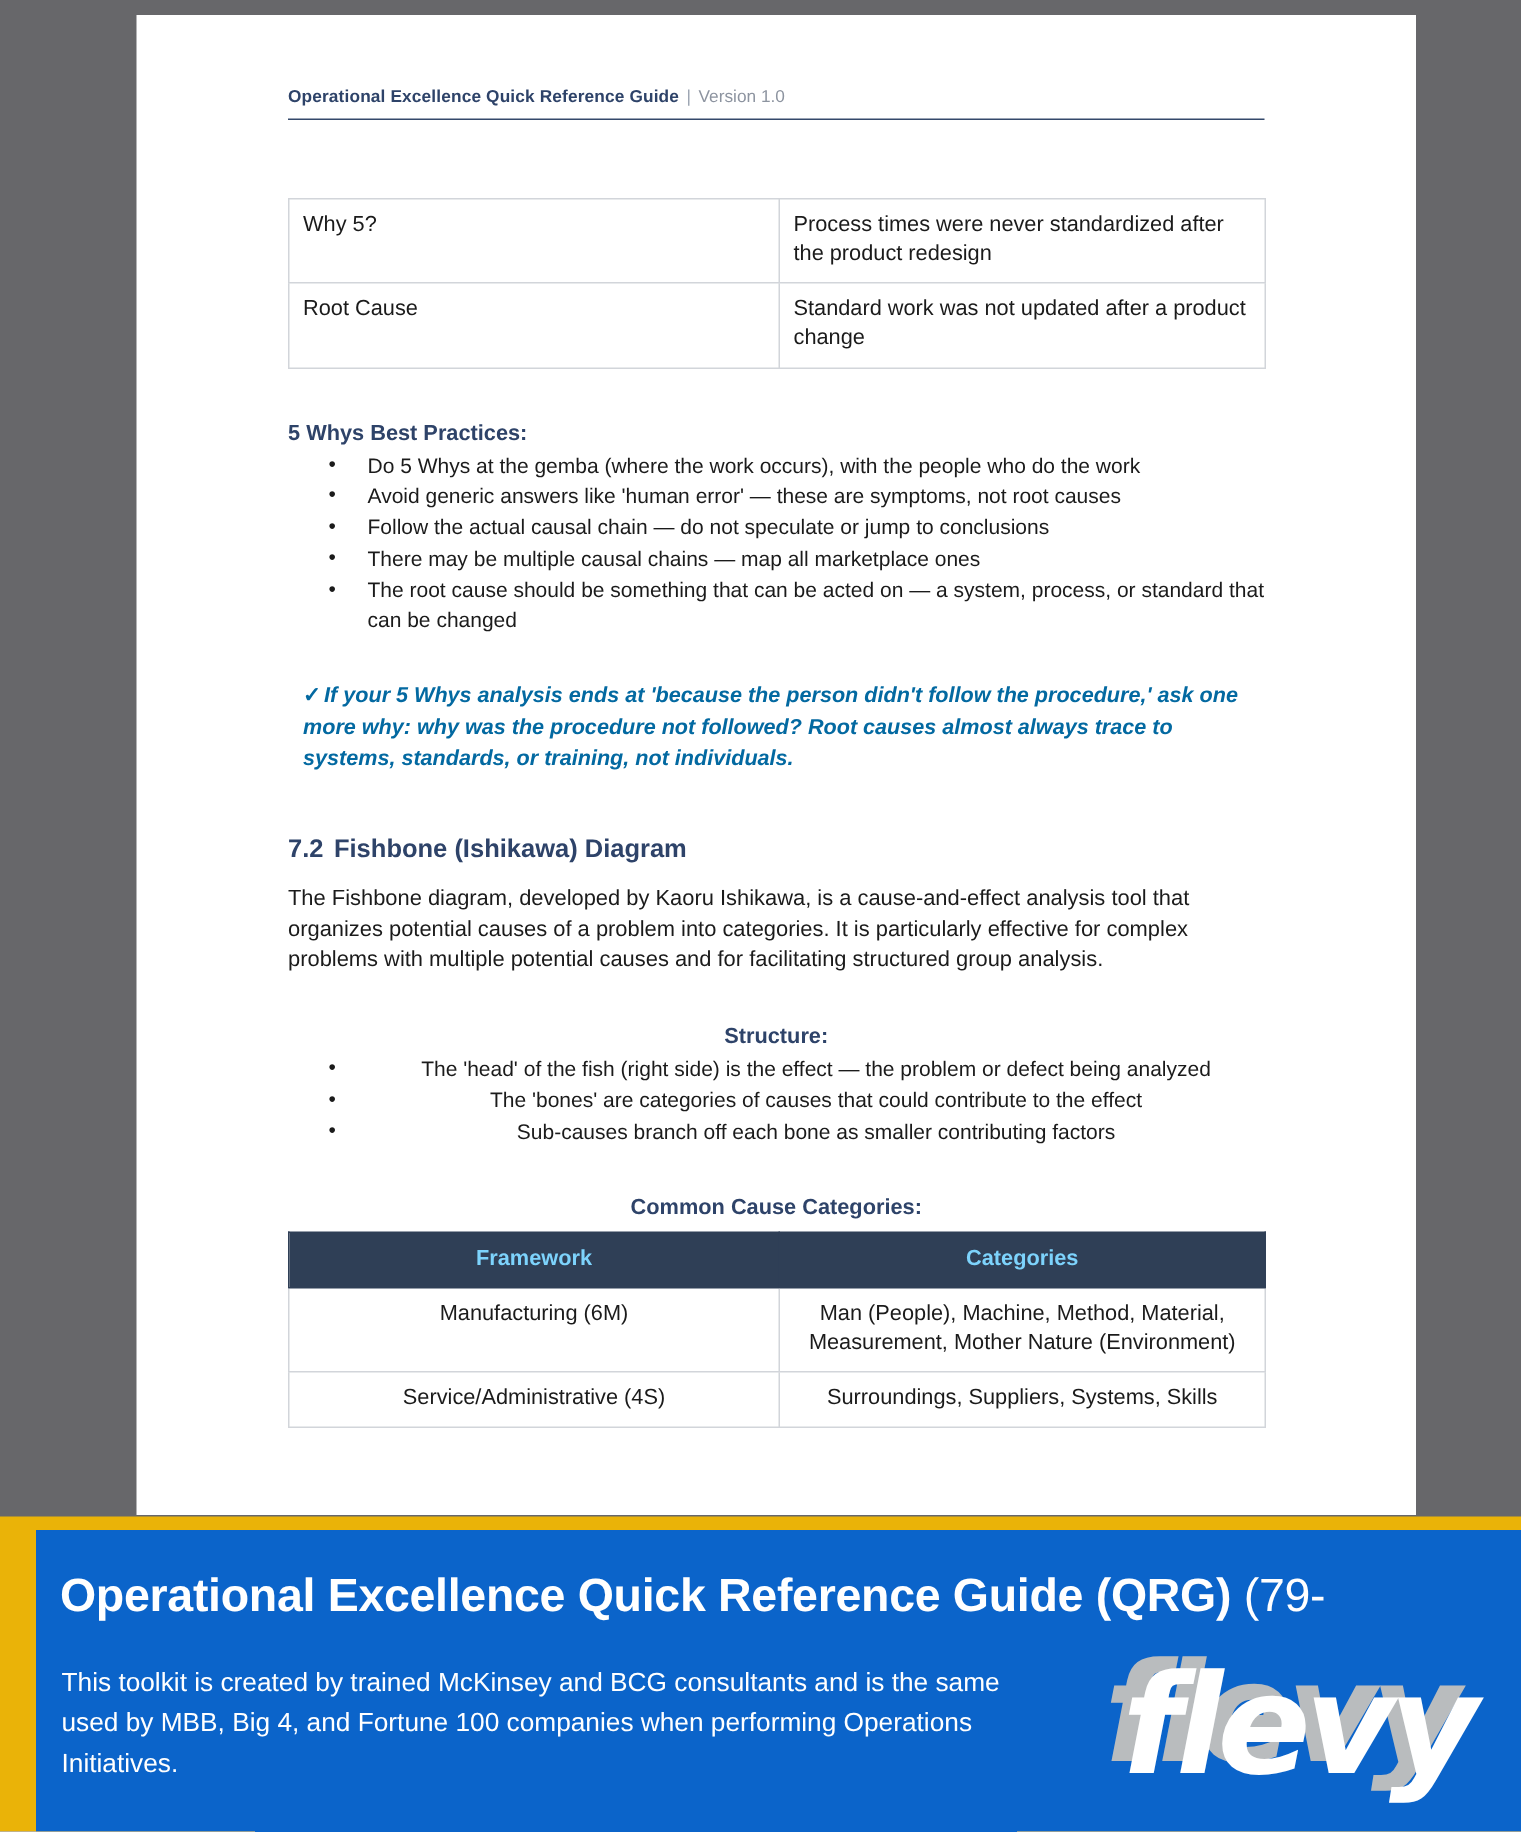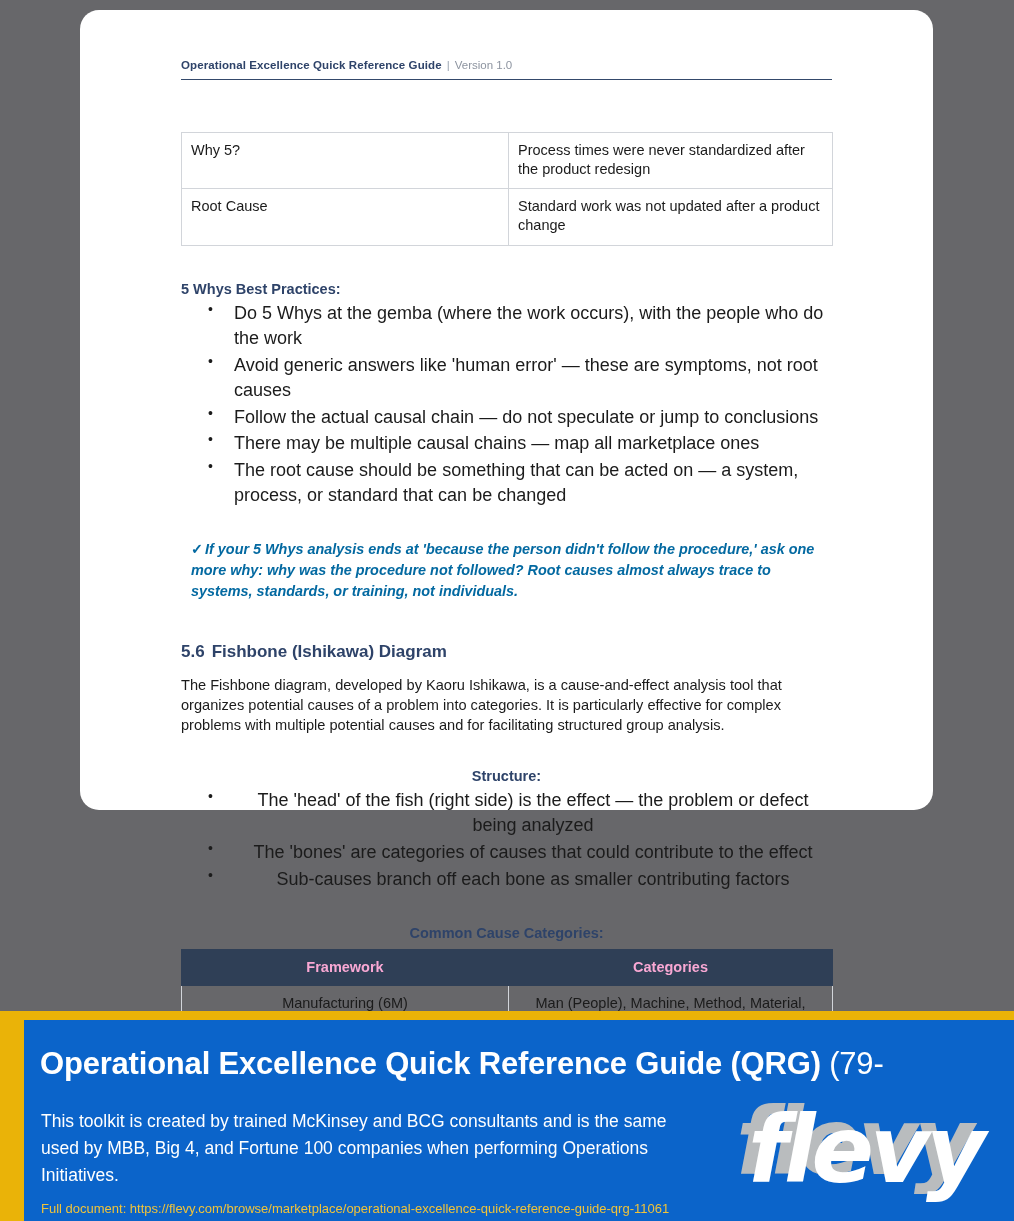--- a/index.html
+++ b/index.html
@@ -12,26 +12,25 @@
 
   body {
     background: #67676a;
     font-family: "Liberation Sans", sans-serif;
     position: relative;
   }
 
   
   #page-sheet {
     position: absolute;
-    left: 80px;
+    left: 91px;
     top: 10px;
     width: 853px;
-    height: 800px;
+    height: 1000px;
     background: #ffffff;
-    border-radius: 19px;
   }
 
   .page-inner {
     position: absolute;
     left: 101px;
     top: 45px;
     width: 651px;
   }
 
   
@@ -83,21 +82,21 @@
   }
 
   
   ul.doc-bullets {
     list-style: none;
     margin-top: 4px;
   }
   ul.doc-bullets li {
     position: relative;
     padding-left: 53px;
-    font-size: 18px;
+    font-size: 14px;
     line-height: 1.42;
     color: #1b1b1b;
     margin-bottom: 1px;
   }
   ul.doc-bullets li::before {
     content: "\2022";
     position: absolute;
     left: 27px;
     top: -1px;
     font-size: 14px;
@@ -136,21 +135,21 @@
     color: #1b1b1b;
   }
 
   .block-gap-lg { margin-top: 35px; }
   .block-gap-md { margin-top: 33px; text-align: center; }
 
   
   #cause-cat-table { margin-top: 8px; }
   #cause-cat-table thead td {
     background: #2f3f56;
-    color: #f9a8d4;
+    color: #7dd3fc;
     font-weight: bold;
     font-size: 14.5px;
     border: 1px solid #2f3f56;
     padding: 8px 9px;
   }
 
   
   #promo-banner {
     position: absolute;
     left: 0;
@@ -254,21 +253,21 @@
         <li>There may be multiple causal chains — map all marketplace ones</li>
         <li>The root cause should be something that can be acted on — a system, process, or standard that can be changed</li>
       </ul>
     </div>
 
     <div id="tip-callout">
       <span class="tip-check">✓</span><span>If your 5 Whys analysis ends at 'because the person didn't follow the procedure,' ask one more why: why was the procedure not followed? Root causes almost always trace to systems, standards, or training, not individuals.</span>
     </div>
 
     <div id="section-7-2">
-      <span class="sec-num">5.6</span><span>Fishbone (Ishikawa) Diagram</span>
+      <span class="sec-num">7.2</span><span>Fishbone (Ishikawa) Diagram</span>
     </div>
     <p id="section-7-2-body">The Fishbone diagram, developed by Kaoru Ishikawa, is a cause-and-effect analysis tool that organizes potential causes of a problem into categories. It is particularly effective for complex problems with multiple potential causes and for facilitating structured group analysis.</p>
 
     <div class="block-gap-md">
       <div class="sub-head">Structure:</div>
       <ul class="doc-bullets">
         <li>The 'head' of the fish (right side) is the effect — the problem or defect being analyzed</li>
         <li>The 'bones' are categories of causes that could contribute to the effect</li>
         <li>Sub-causes branch off each bone as smaller contributing factors</li>
       </ul>
@@ -305,21 +304,20 @@
 
 <div id="promo-banner">
   <div id="promo-inner">
 
     <div id="promo-title">
       <span>Operational Excellence Quick Reference Guide (QRG) </span><span class="title-tail">(79-</span>
     </div>
 
     <div id="promo-desc">This toolkit is created by trained McKinsey and BCG consultants and is the same used by MBB, Big 4, and Fortune 100 companies when performing Operations Initiatives.</div>
 
-    <div id="promo-url">Full document: https://flevy.com/browse/marketplace/operational-excellence-quick-reference-guide-qrg-11061</div>
 
     <div id="flevy-logo">
       <span class="fl-word fl-shadow">flevy</span>
       <span class="fl-word fl-main">flevy</span>
     </div>
 
   </div>
 </div>
 
 </body></html>

